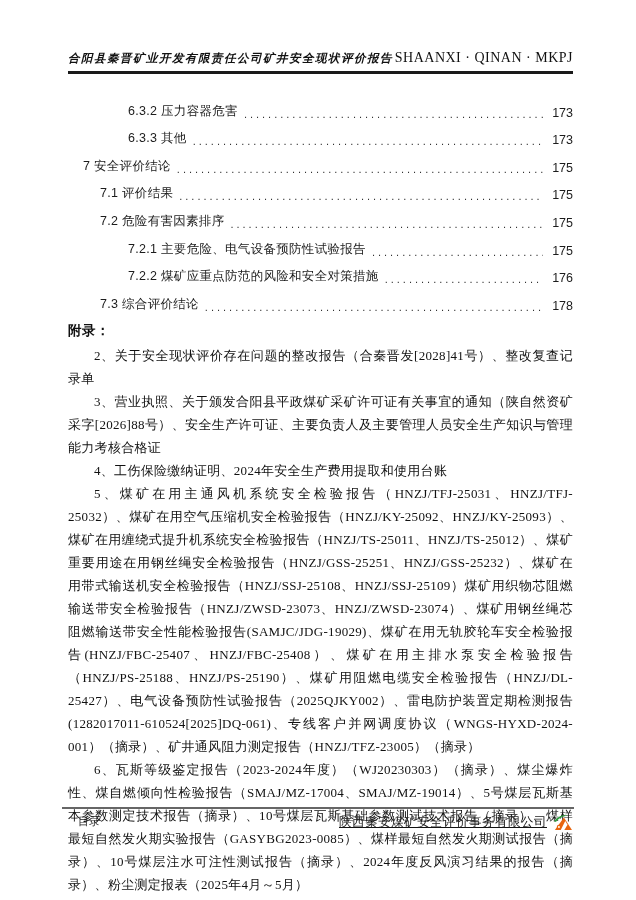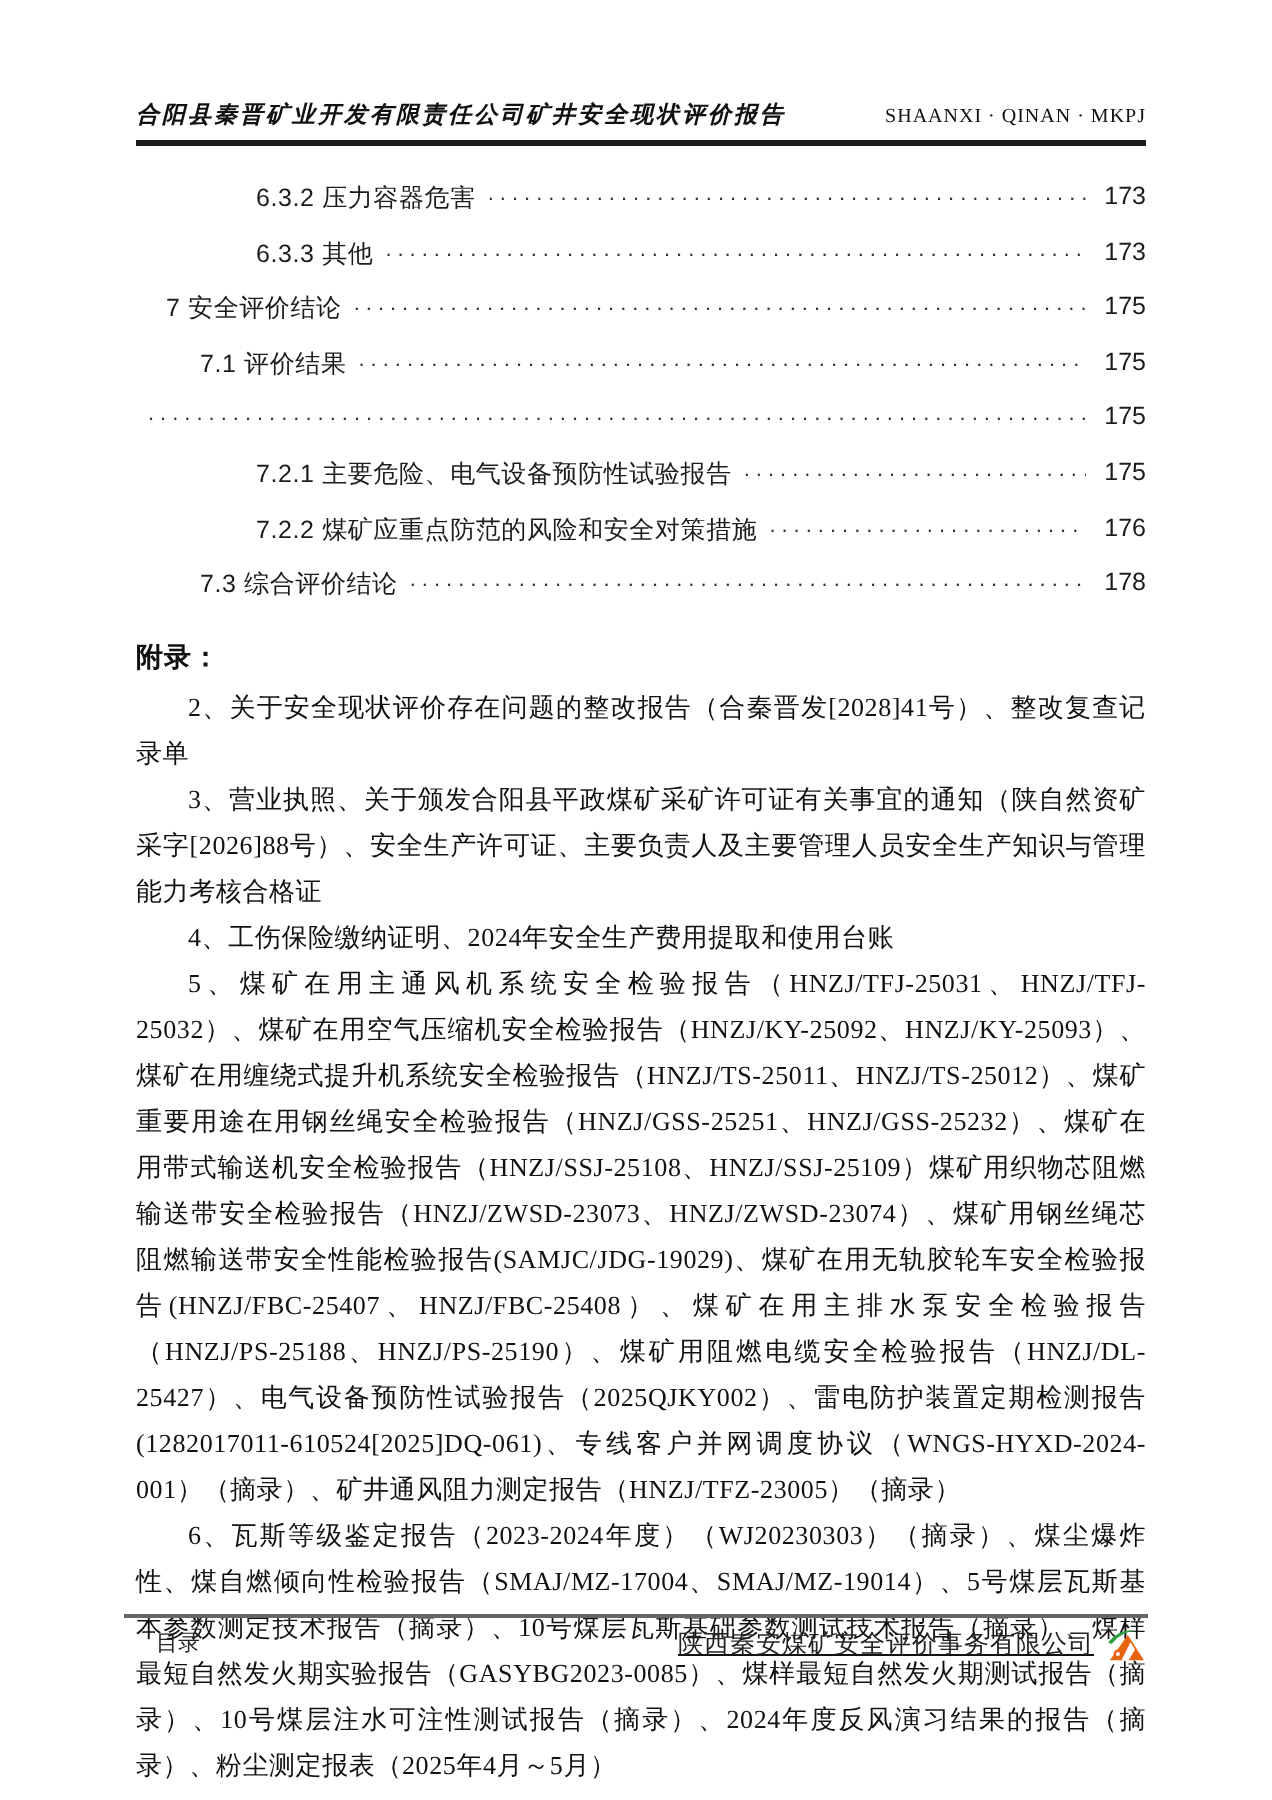--- a/index.html
+++ b/index.html
@@ -32,36 +32,36 @@
   .header-title-left {
     font-family: "Liberation Serif", serif;
     font-weight: bold;
     font-style: italic;
     font-size: 11.5px;
     letter-spacing: 1.5px;
     white-space: nowrap;
   }
   .header-title-right {
     font-family: "Liberation Serif", serif;
-    font-size: 10px;
+    font-size: 14px;
     letter-spacing: 0.5px;
     white-space: nowrap;
   }
   .header-rule {
     margin-top: 5px;
     height: 3px;
     background: #1a1a1a;
   }
   
   .toc {
     margin-top: 18px;
   }
   .toc-row {
     display: flex;
-    align-items: flex-start;
+    align-items: flex-end;
     height: 27.6px;
     font-family: "Liberation Sans", sans-serif;
     font-size: 12.5px;
     color: #1c1c1c;
   }
   .toc-row.level-1 .toc-label { padding-left: 15px; }
   .toc-row.level-2 .toc-label { padding-left: 32px; }
   .toc-row.level-3 .toc-label { padding-left: 60px; }
   .toc-label {
     white-space: nowrap;
@@ -186,20 +186,21 @@
     <span class="toc-page">175</span>
   </div>
 
   <div class="toc-row level-2">
     <span class="toc-label">7.1 评价结果</span>
     <span class="toc-dots">............................................................................................................................................................................................................................</span>
     <span class="toc-page">175</span>
   </div>
 
   <div class="toc-row level-2">
+    <span class="toc-label">7.2 危险有害因素排序</span>
     <span class="toc-dots">............................................................................................................................................................................................................................</span>
     <span class="toc-page">175</span>
   </div>
 
   <div class="toc-row level-3">
     <span class="toc-label">7.2.1 主要危险、电气设备预防性试验报告</span>
     <span class="toc-dots">............................................................................................................................................................................................................................</span>
     <span class="toc-page">175</span>
   </div>
 

